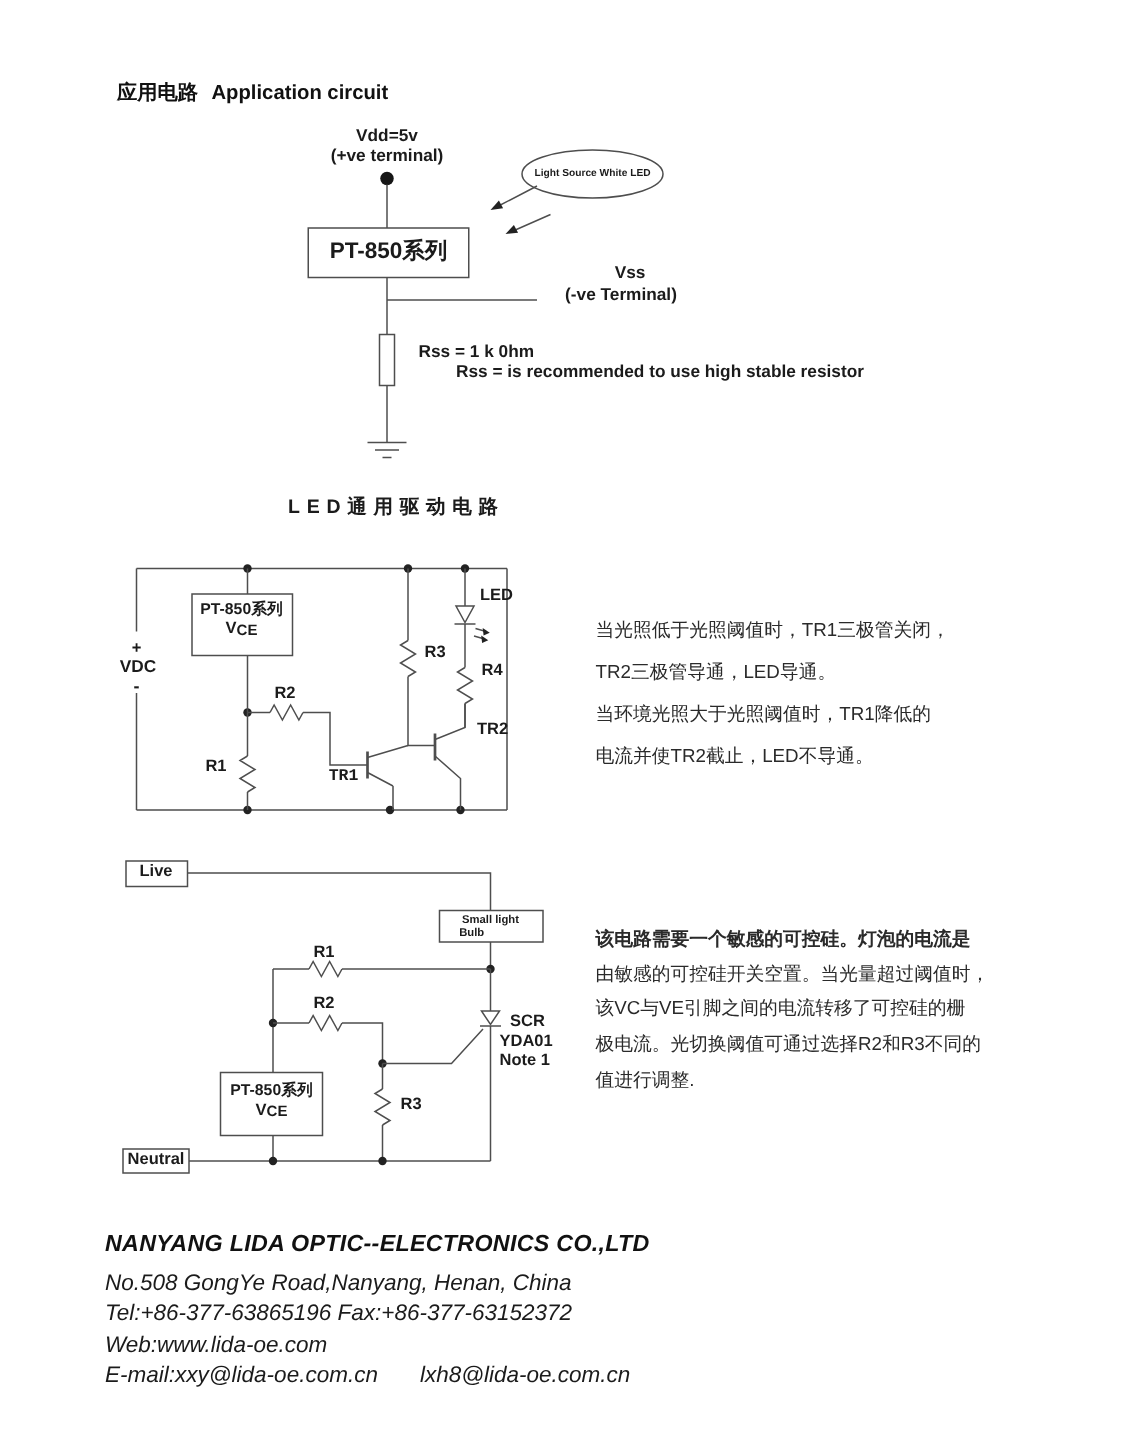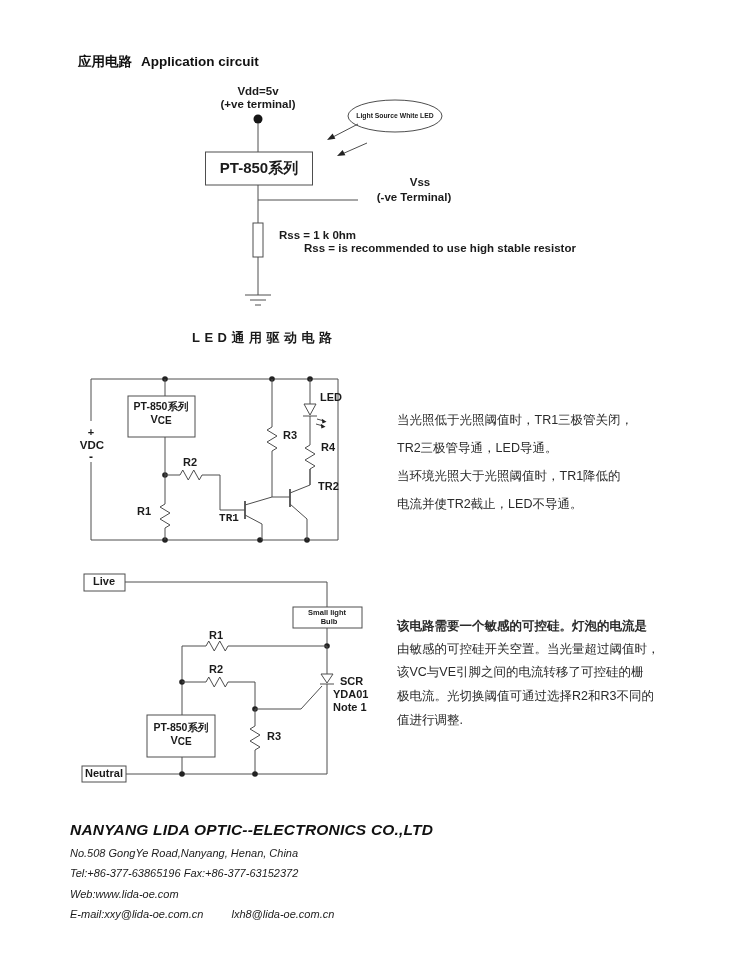--- a/index.html
+++ b/index.html
@@ -4,21 +4,21 @@
 <style>
   html,body{margin:0;padding:0;}
   body{
     width:750px;height:970px;background:#ffffff;position:relative;
     font-family:"Liberation Sans","DejaVu Sans",sans-serif;overflow:hidden;
   }
   #wires{position:absolute;left:0;top:0;}
   .t{position:absolute;white-space:nowrap;color:#1b1b1b;font-weight:600;font-size:11px;line-height:1.15;}
   .c{transform:translateX(-50%);}
   .desc{font-weight:400;font-size:12.5px;color:#2a2a2a;}
-  .it{font-style:italic;font-weight:400;font-size:11px;color:#1b1b1b;}
+  .it{font-style:italic;font-weight:400;font-size:15px;color:#1b1b1b;}
   .title{font-size:13.5px;font-weight:700;color:#111;}
   .title span{margin-right:9px;}
   .sub{font-size:10px;vertical-align:-1px;}
   .company{font-size:15.5px;font-weight:700;font-style:italic;color:#111;letter-spacing:.2px;}
 </style>
 </head>
 <body>
 
 <svg id="wires" width="750" height="970">
   <g stroke="#4e4e4e" stroke-width="1" fill="none">
@@ -126,21 +126,21 @@
 <span class="t" style="left:321px;top:441px;">R4</span>
 <span class="t c" style="left:229px;top:512px;font-family:Liberation Mono, monospace;">TR1</span>
 <span class="t" style="left:318px;top:480px;">TR2</span>
 <span class="t desc" style="left:397px;top:413px;">当光照低于光照阈值时，TR1三极管关闭，</span>
 <span class="t desc" style="left:397px;top:441px;text-align:right;">TR2三极管导通，LED导通。</span>
 <span class="t desc" style="left:397px;top:469px;">当环境光照大于光照阈值时，TR1降低的</span>
 <span class="t desc" style="left:397px;top:497px;">电流并使TR2截止，LED不导通。</span>
 
 <span class="t c" style="left:104px;top:575px;">Live</span>
 <span class="t c" style="left:327px;top:609px;font-size:7.5px;">Small light</span>
-<span class="t c" style="left:329px;top:618px;font-size:7.5px;">Bulb</span>
+<span class="t c" style="left:309px;top:618px;font-size:7.5px;padding-left:11px;">Bulb</span>
 <span class="t c" style="left:216px;top:629px;">R1</span>
 <span class="t c" style="left:216px;top:663px;">R2</span>
 <span class="t" style="left:340px;top:675px;">SCR</span>
 <span class="t" style="left:333px;top:688px;">YDA01</span>
 <span class="t" style="left:333px;top:701px;">Note 1</span>
 <span class="t" style="left:267px;top:730px;">R3</span>
 <span class="t c" style="left:181px;top:721px;font-size:10.5px;">PT-850系列</span>
 <span class="t c" style="left:181px;top:734px;"><span>V</span><span class="sub">CE</span></span>
 <span class="t c" style="left:104px;top:767px;">Neutral</span>
 <span class="t desc" style="left:397px;top:619px;font-weight:bold;">该电路需要一个敏感的可控硅。灯泡的电流是</span>

